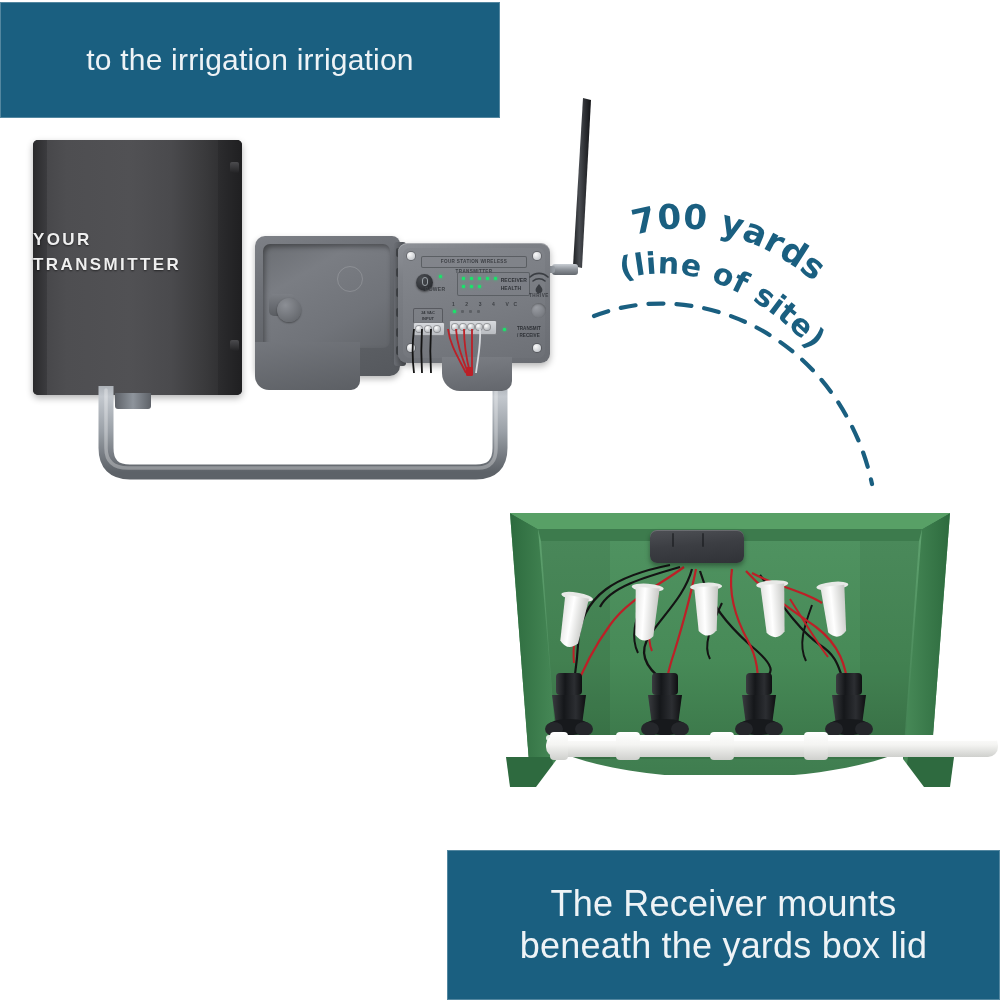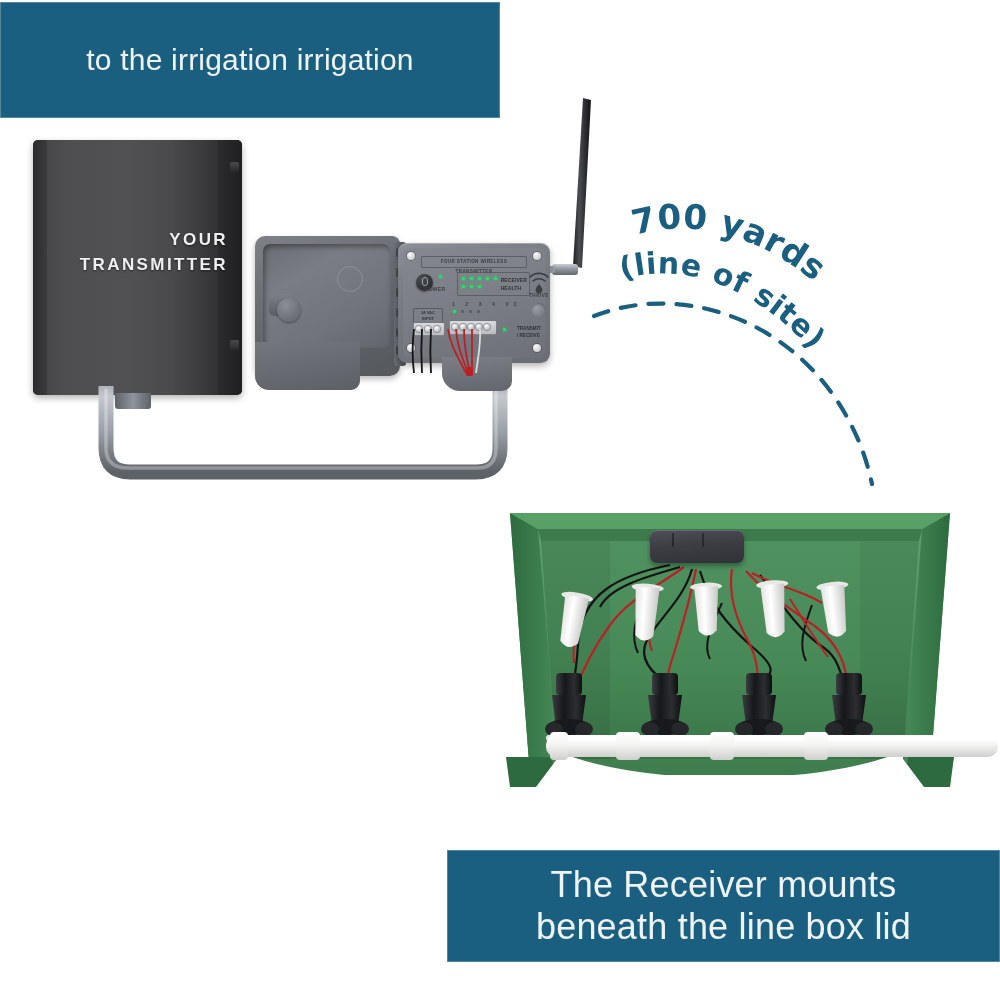--- a/index.html
+++ b/index.html
@@ -8,21 +8,21 @@
   #stage{position:relative;width:1000px;height:1000px;background:#fff;}
 
   
   .caption{position:absolute;background:#1a5f80;color:#eef3f6;
            display:flex;flex-direction:column;align-items:center;
            justify-content:center;text-align:center;
            font-weight:400;letter-spacing:.2px;
            box-shadow:0 0 0 1px rgba(255,255,255,.25) inset;}
   .caption .ln{display:block;line-height:1.18;}
   #caption-top{left:0;top:2px;width:500px;height:116px;font-size:30px;}
-  #caption-bottom{left:447px;top:850px;width:553px;height:112px;font-size:36px;}
+  #caption-bottom{left:447px;top:850px;width:553px;height:150px;font-size:36px;}
 
   
   #range-label{position:absolute;left:615px;top:185px;width:310px;height:230px;
                pointer-events:none;}
   #range-label text{font-family:"DejaVu Sans","Liberation Sans",sans-serif;
                     font-weight:700;font-size:34px;fill:#1a5f80;
                     letter-spacing:.5px;}
   #range-label .l2{font-size:30px;}
 
   
@@ -31,21 +31,21 @@
   
   #controller{position:absolute;left:33px;top:140px;width:209px;height:255px;}
   .ctrl-body{position:absolute;inset:0;border-radius:5px;
     background:linear-gradient(90deg,#3d3d3f 0%,#47474a 6%,#4e4e51 16%,#515154 46%,
                #4a4a4d 66%,#3a3a3c 82%,#2e2e30 92%,#232325 100%);
     box-shadow:0 3px 7px rgba(0,0,0,.3);}
   .ctrl-edge-l{position:absolute;left:0;top:0;width:14px;height:100%;
     background:linear-gradient(90deg,#2a2a2c,#3c3c3f);border-radius:5px 0 0 5px;}
   .ctrl-edge-r{position:absolute;right:0;top:0;width:24px;height:100%;
     background:linear-gradient(90deg,#2c2c2e,#1f1f21);border-radius:0 5px 5px 0;}
-  .ctrl-text{position:absolute;left:0;right:14px;top:88px;text-align:right;
+  .ctrl-text{position:absolute;left:0;right:14px;top:88px;text-align:left;
     color:#efefef;font-weight:700;font-size:17px;letter-spacing:2.4px;
     line-height:1.45;text-shadow:0 1px 2px rgba(0,0,0,.55);}
   .ctrl-hinge{position:absolute;right:3px;width:9px;height:11px;border-radius:2px;
     background:linear-gradient(180deg,#4b4b4e,#232325);}
   .ctrl-stub{position:absolute;left:82px;bottom:-14px;width:36px;height:16px;
     border-radius:0 0 3px 3px;
     background:linear-gradient(90deg,#5e6268,#8e949c,#5e6268);}
 
   
   #conduit{position:absolute;left:78px;top:386px;width:450px;height:100px;}
@@ -468,16 +468,16 @@
     </svg>
 
     <div class="vb-receiver">
       <i style="left:22px"></i>
         <i style="left:52px"></i>
     </div>
   </div>
 
   <div class="caption" id="caption-bottom">
     <span class="ln">The Receiver mounts</span>
-    <span class="ln">beneath the line box lid</span>
+    <span class="ln">beneath the yards box lid</span>
   </div>
 
 </div>
 
 </body></html>

